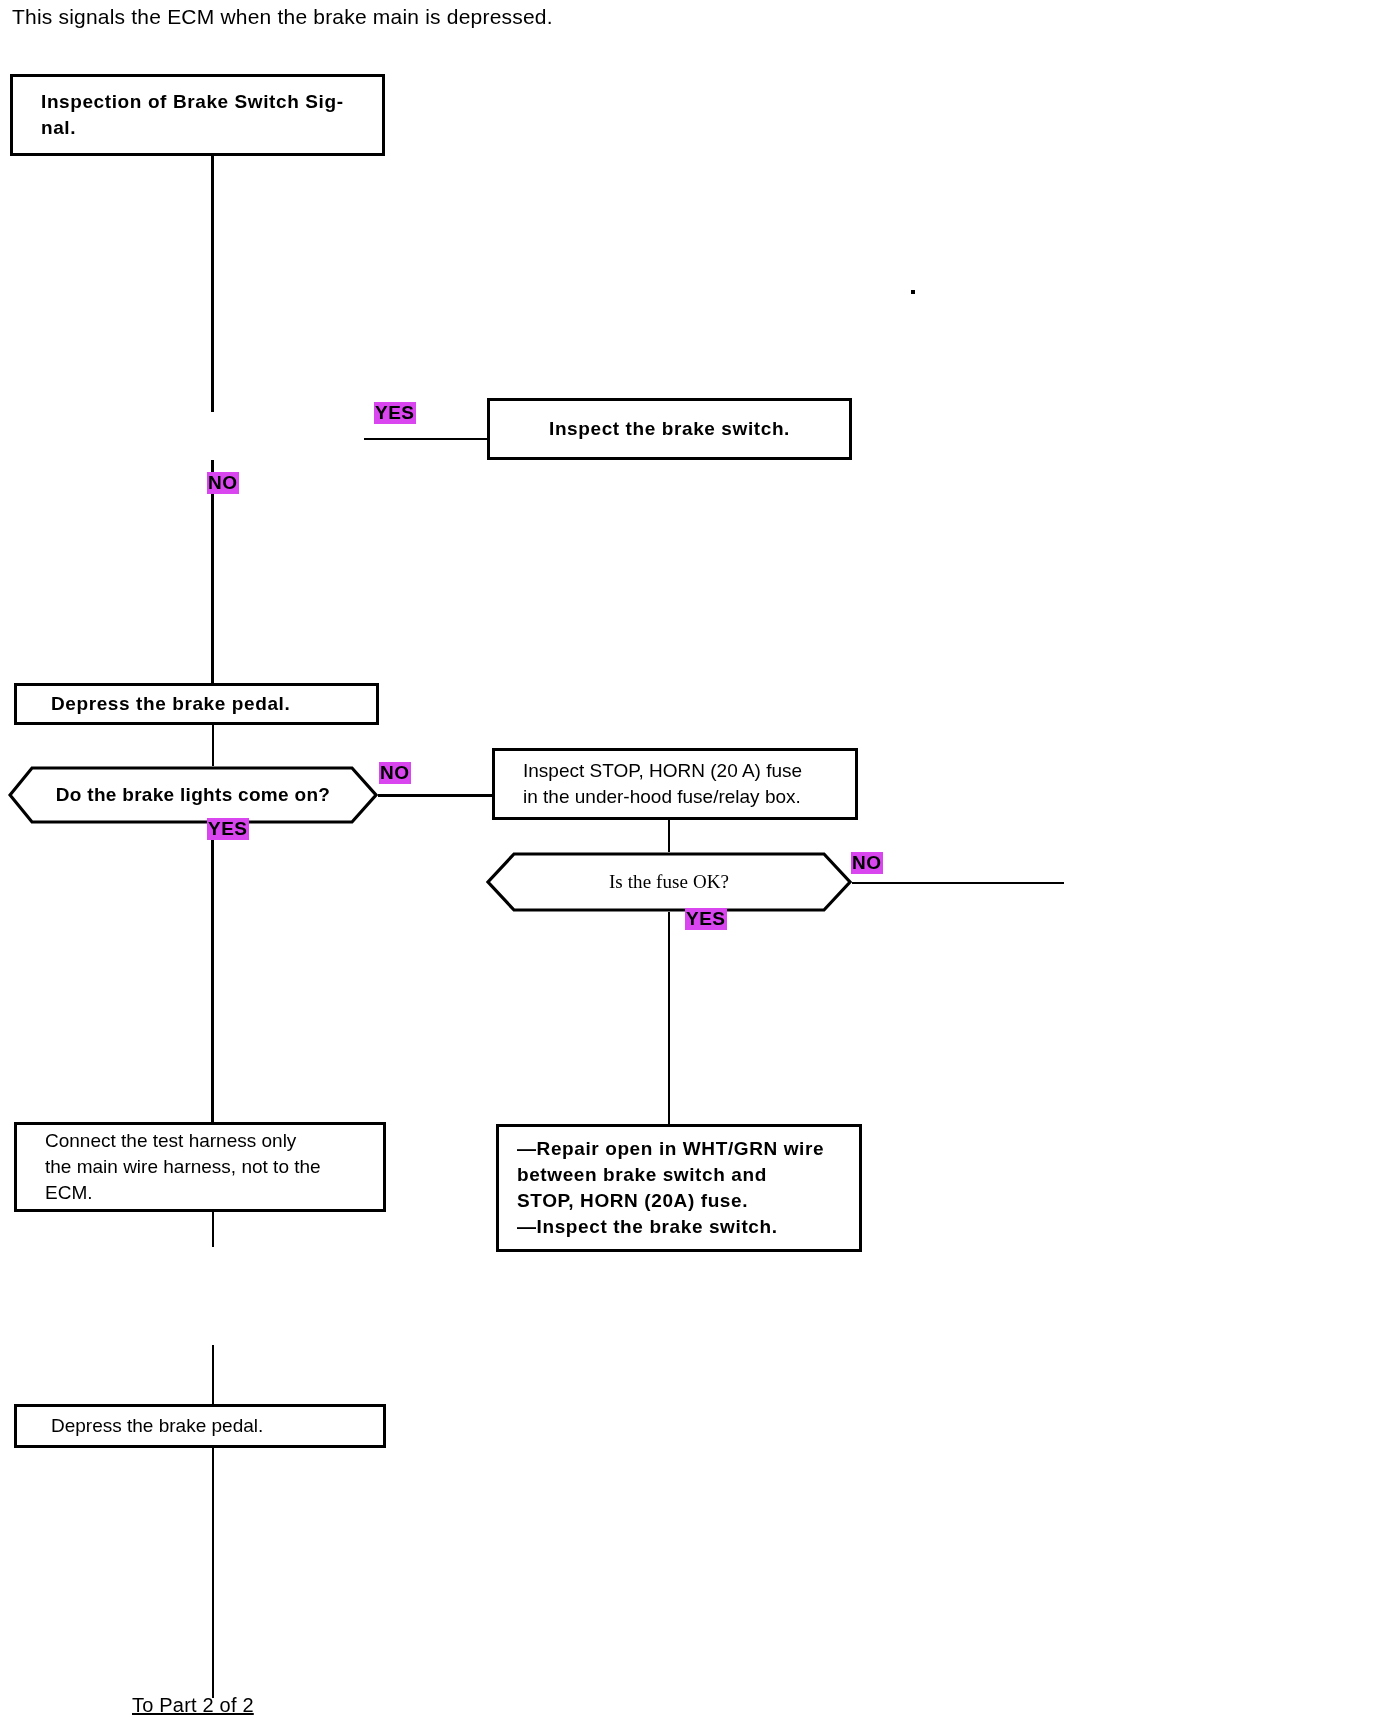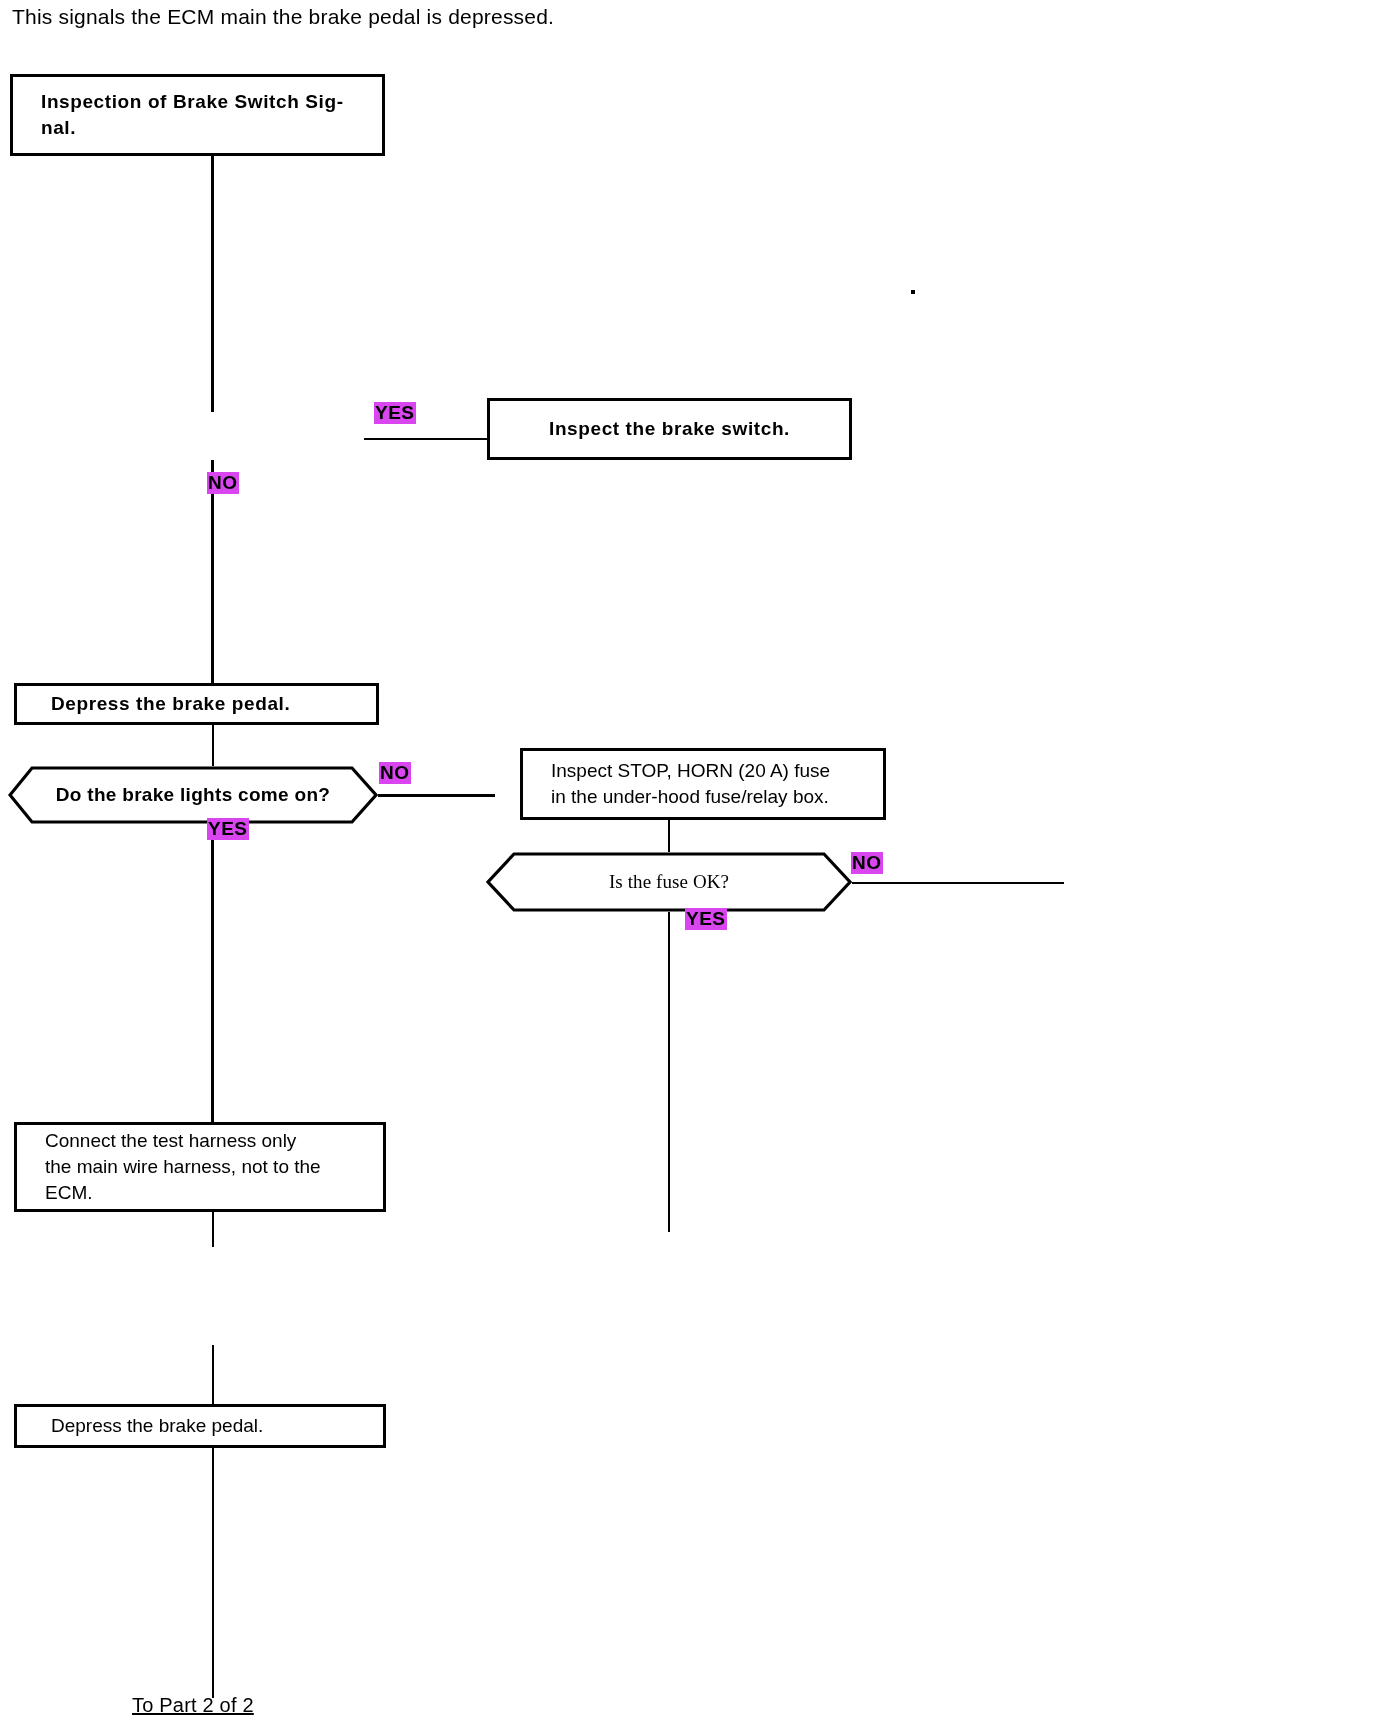--- a/index.html
+++ b/index.html
@@ -116,21 +116,21 @@
     position: absolute;
     width: 4px; height: 4px;
     background: #000;
   }
 </style>
 </head>
 <body>
 
 <div id="page">
 
-  <div class="intro">This signals the ECM main the brake pedal is depressed.</div>
+  <div class="intro">This signals the ECM when the brake main is depressed.</div>
 
   <div class="speck" style="left:911px; top:290px;"></div>
 
   <div class="vline" style="left:211px; top:150px; height:262px;"></div>
 
   <div class="vline" style="left:211px; top:460px; height:228px;"></div>
 
   <div class="vline thin" style="left:212px; top:720px; height:52px;"></div>
 
   <div class="vline" style="left:211px; top:812px; height:313px;"></div>
@@ -162,21 +162,21 @@
   <div class="hex" style="left:8px; top:766px; width:370px; height:58px;">
     <svg viewBox="0 0 370 58" preserveAspectRatio="none">
       <polygon points="24,2 344,2 368,29 344,56 24,56 2,29" fill="#ffffff" stroke="#000000" stroke-width="3.2"></polygon>
     </svg>
     <span class="htxt">Do the brake lights come on?</span>
   </div>
   <div class="blabel" style="left:379px; top:762px;">NO</div>
   <div class="hline" style="left:370px; top:794px; width:125px;"></div>
   <div class="blabel" style="left:207px; top:818px;">YES</div>
 
-  <div class="box plain pad-left" style="left:520px; top:748px; width:366px; height:72px;">
+  <div class="box plain pad-left" style="left:492px; top:748px; width:366px; height:72px;">
     <span class="txt">Inspect STOP, HORN (20 A) fuse
 in the under-hood fuse/relay box.</span>
   </div>
 
   <div class="vline thin" style="left:668px; top:818px; height:40px;"></div>
 
   <div class="hex thin" style="left:486px; top:852px; width:366px; height:60px;font-family:Liberation Serif, serif;">
     <svg viewBox="0 0 366 60" preserveAspectRatio="none">
       <polygon points="28,2 338,2 364,30 338,58 28,58 2,30" fill="#ffffff" stroke="#000000" stroke-width="3.2"></polygon>
     </svg>
@@ -188,20 +188,26 @@
 
 
   <div class="vline thin" style="left:668px; top:905px; height:327px;"></div>
 
   <div class="box plain pad-left" style="left:14px; top:1122px; width:372px; height:90px;">
     <span class="txt">Connect  the  test  harness  only
 the main wire harness, not to the
 ECM.</span>
   </div>
 
+  <div class="box bold just" style="left:496px; top:1124px; width:366px; height:128px;">
+    <span class="txt" style="padding-left:18px;">—Repair open in WHT/GRN wire
+   between  brake  switch  and
+   STOP, HORN (20A) fuse.
+—Inspect the brake switch.</span>
+  </div>
 
   <div class="box plain pad-left2" style="left:14px; top:1404px; width:372px; height:44px;">
     <span class="txt">Depress the brake pedal.</span>
   </div>
 
   <div class="footer" style="left:132px; top:1694px;text-decoration:underline;">To Part 2 of 2</div>
 
 </div>
 
 </body></html>

